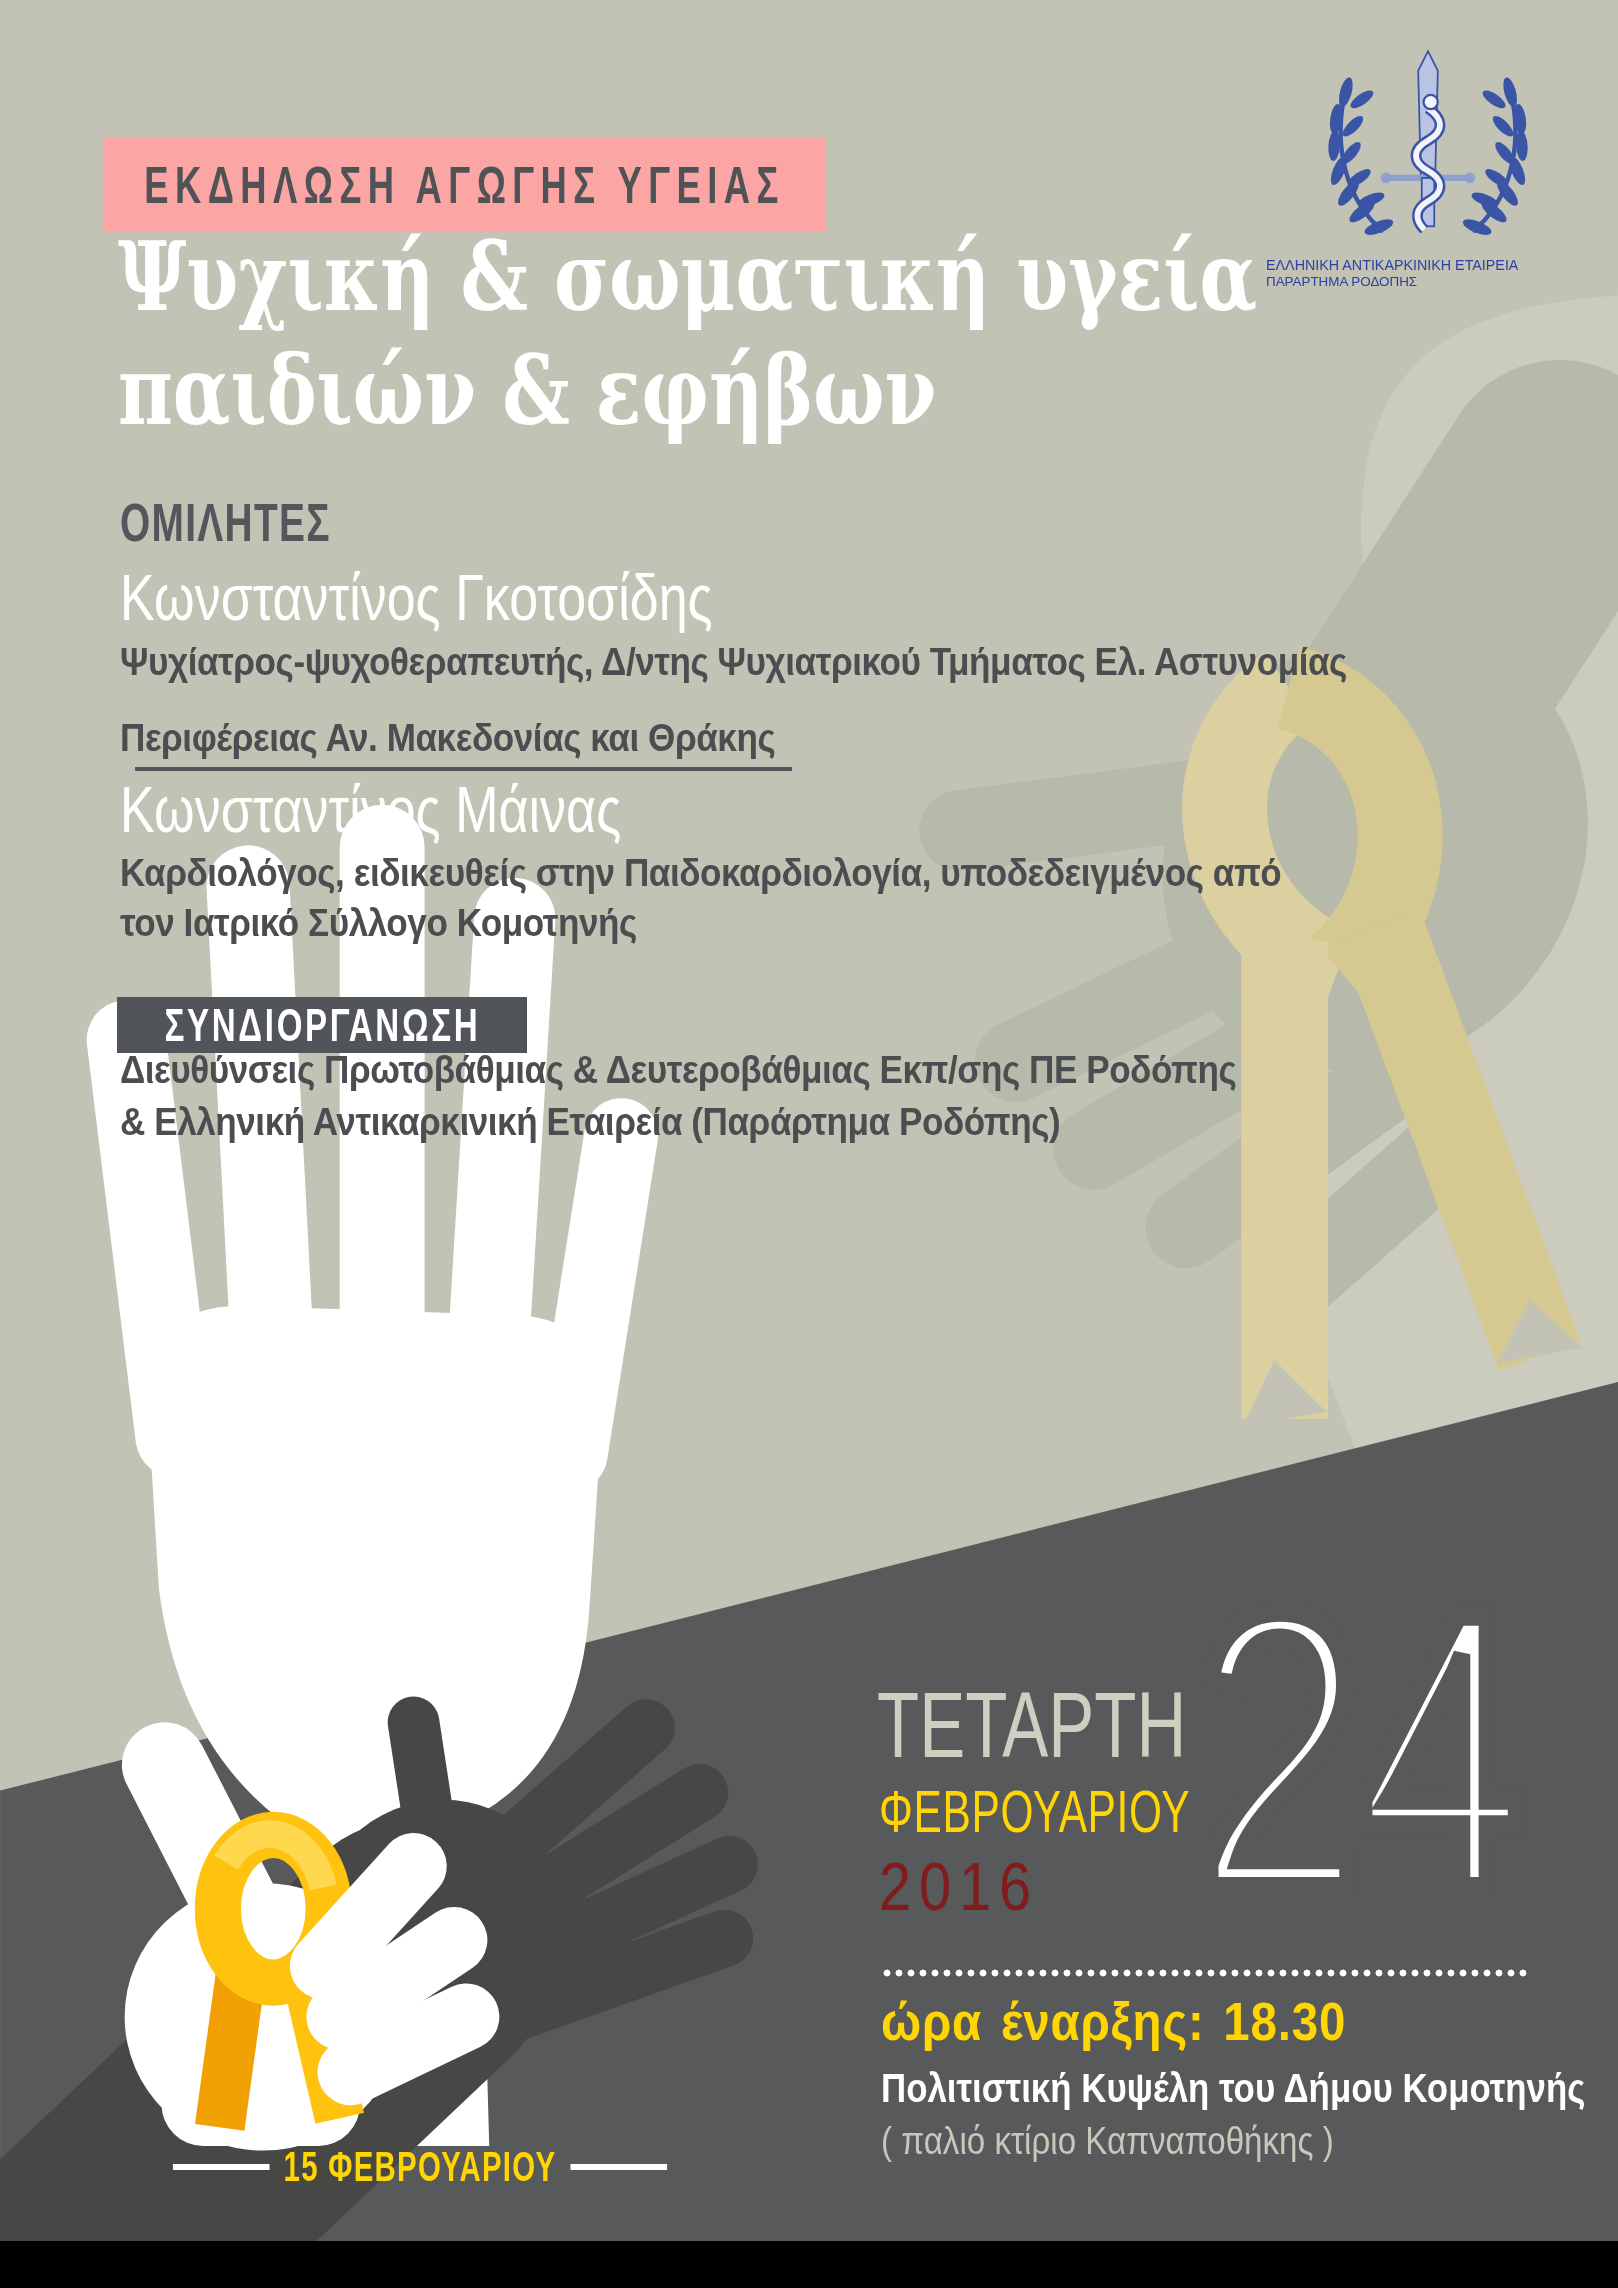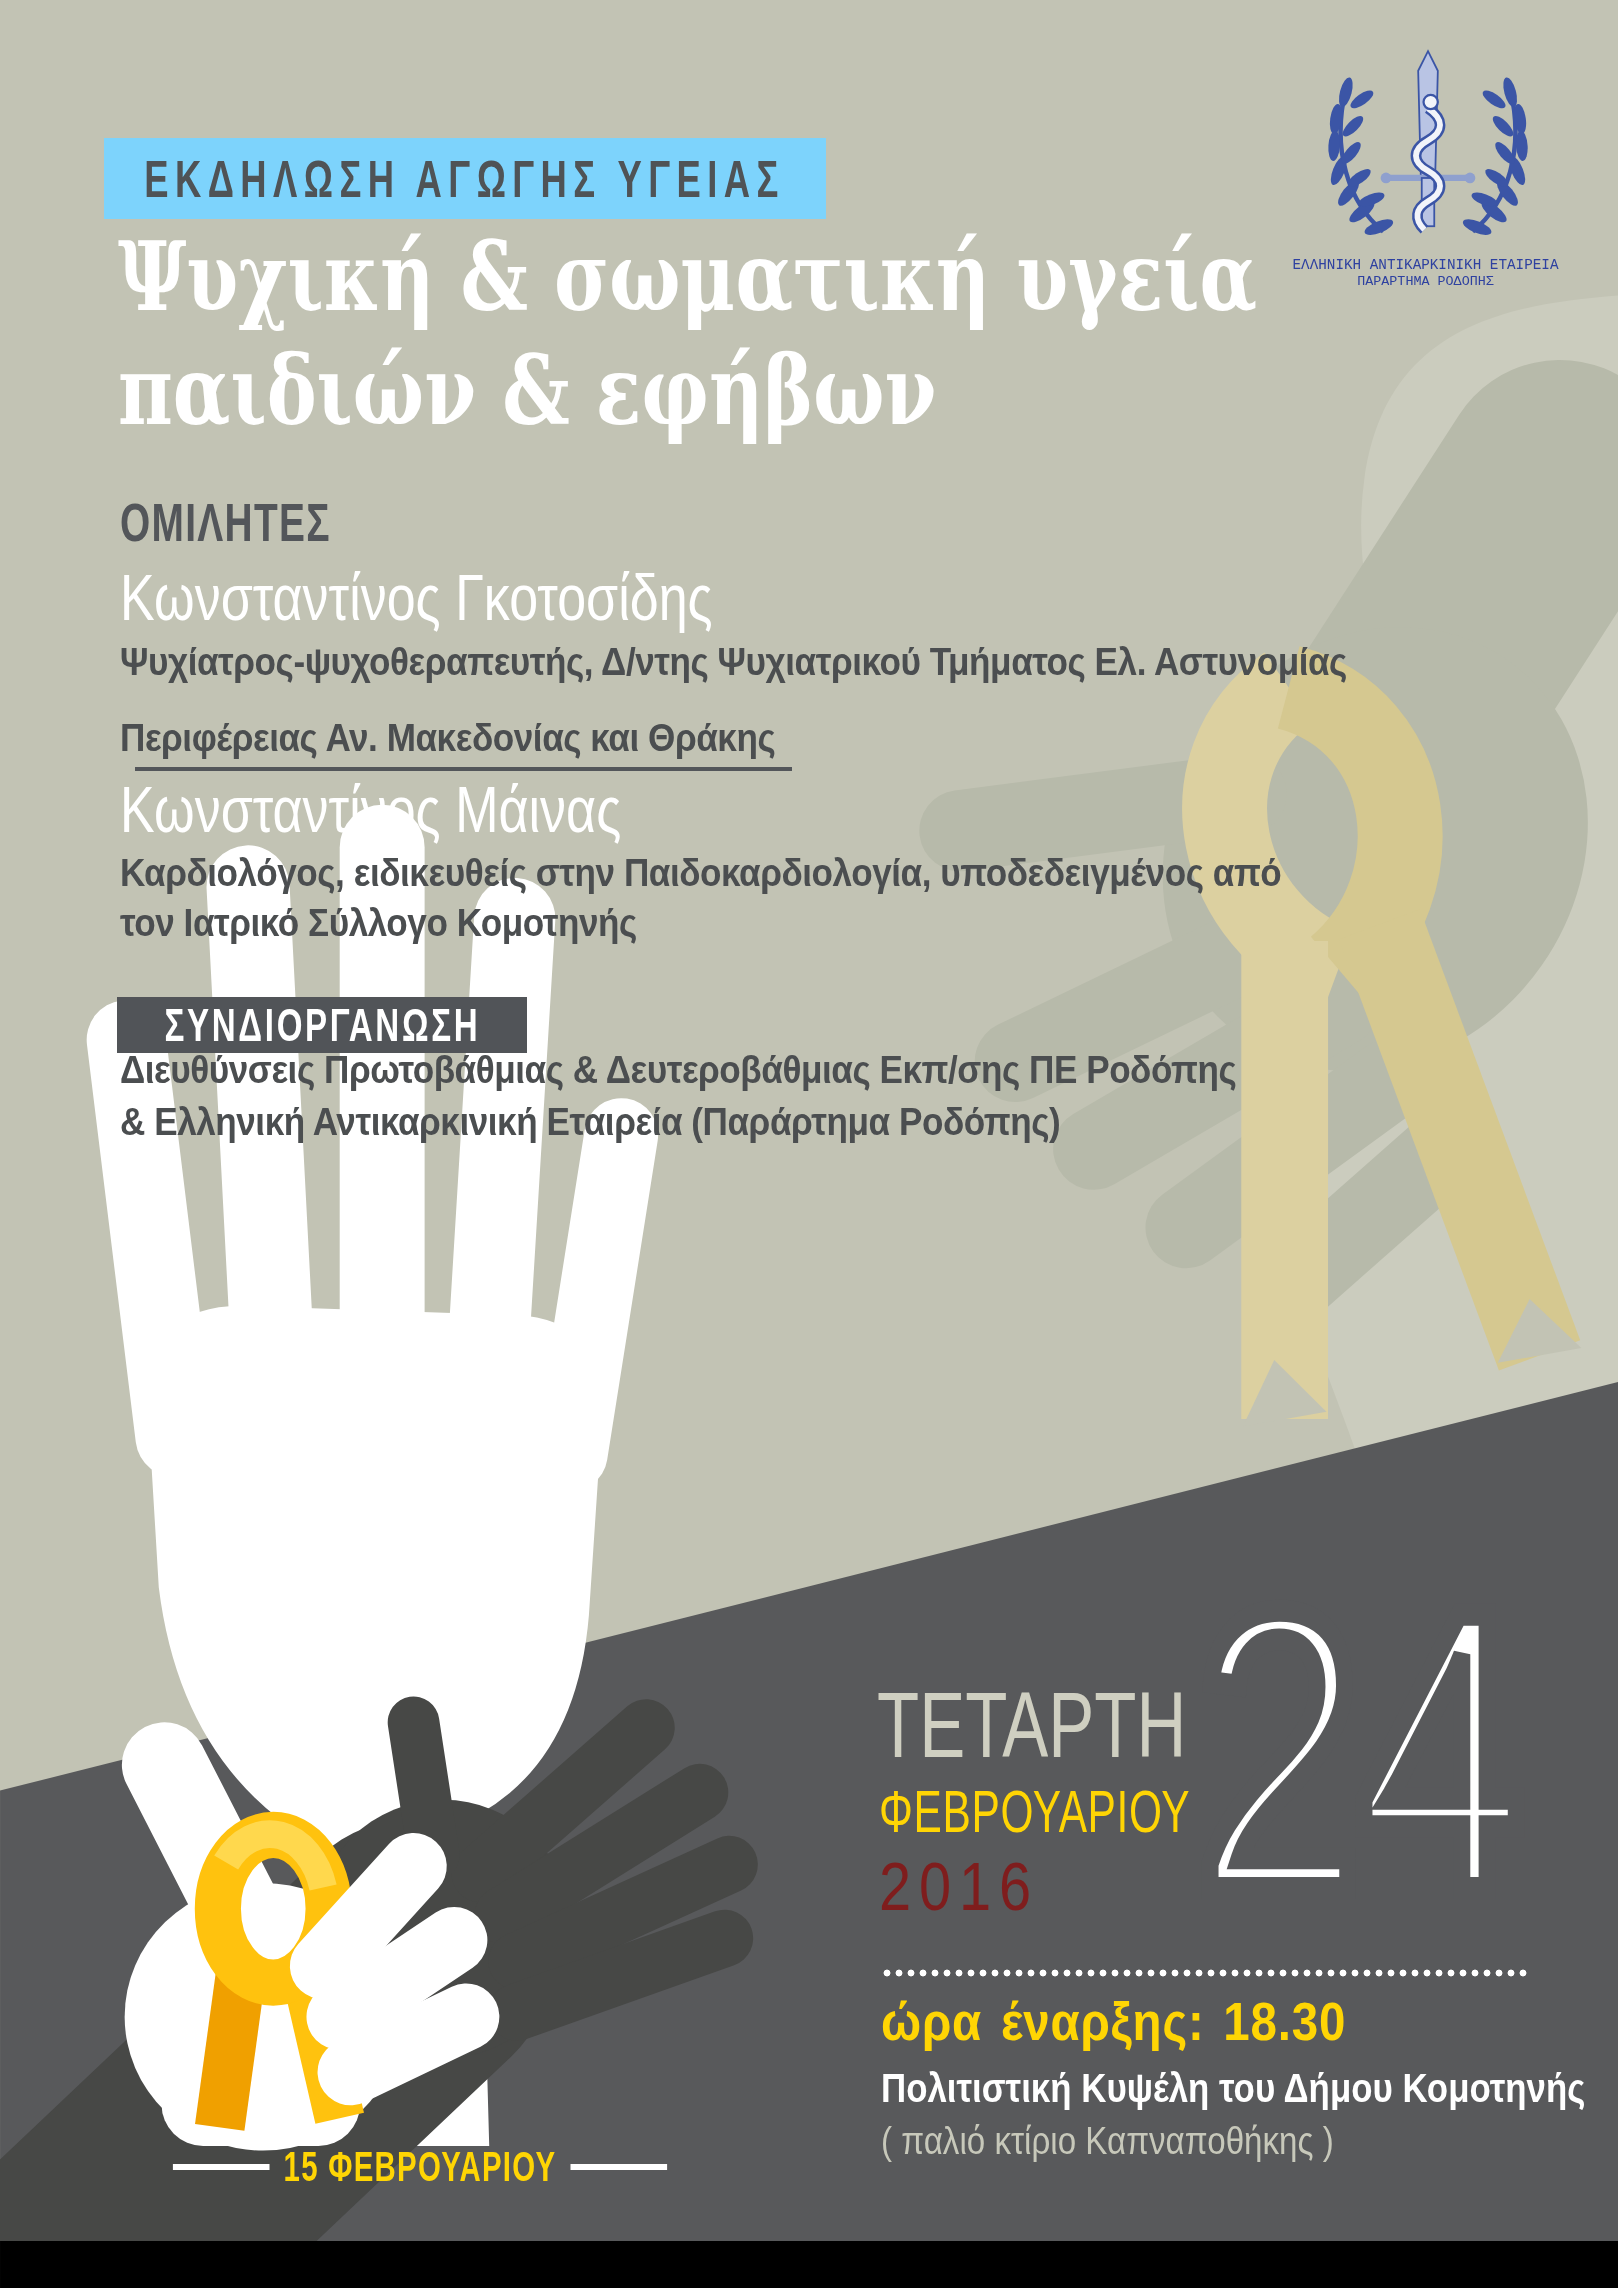--- a/index.html
+++ b/index.html
@@ -8,21 +8,21 @@
     background:#c2c3b4;font-family:"Liberation Sans",sans-serif;
   }
   .abs{position:absolute;}
   .nowrap{white-space:nowrap;}
   .cx{display:inline-block;transform-origin:left top;}
 
   
   .art{position:absolute;left:0;top:0;width:1619px;height:2289px;}
 
   
-  .banner{left:104px;top:138px;width:722px;height:81px;background:#7dd3fc;
+  .banner{left:104px;top:138px;width:722px;height:93px;background:#fca5a5;
     display:flex;align-items:center;justify-content:center;}
   .banner span{font-size:52px;font-weight:bold;color:#4f5356;letter-spacing:9.2px;
     transform:scaleX(.70);transform-origin:center;white-space:nowrap;}
 
   
   .title-line{left:118px;color:#ffffff;font-family:"DejaVu Serif",serif;font-size:96px;
     font-weight:bold;}
   .title1{top:220px;}
   .title2{top:334px;}
   .title-line span{transform:scaleX(.78);letter-spacing:0px;}
@@ -42,22 +42,22 @@
   .coorg-box{left:117px;top:997px;width:410px;height:56px;background:#515458;
     display:flex;align-items:center;justify-content:center;}
   .coorg-box span{color:#fff;font-size:46px;font-weight:bold;letter-spacing:3.7px;
     transform:scaleX(.72);transform-origin:center;white-space:nowrap;}
   .coorg-line{left:120px;color:#4b4e50;font-size:39px;font-weight:bold;}
   .coorg-line span{transform:scaleX(.90);letter-spacing:-0.5px;}
   .co1{top:1048px;} .co2{top:1100px;}
 
   
   .logo-emblem{left:1294px;top:44px;width:268px;height:209px;}
-  .logo-text{left:1266px;width:319px;text-align:center;color:#2e41a0;
-    font-family:Liberation Mono, monospace;}
+  .logo-text{left:1266px;width:319px;color:#2e41a0;
+    font-family:Liberation Sans, sans-serif;}
   .logo-l1{top:257px;font-size:14.3px;}
   .logo-l2{top:274px;font-size:13.4px;}
 
   
   .day-name{left:877px;top:1673px;color:#cfcfc1;font-size:92px;}
   .day-name span{transform:scaleX(.75);}
   .month{left:879px;top:1778px;color:#ffd504;font-size:59px;}
   .month span{transform:scaleX(.72);letter-spacing:0.9px;}
   .year{left:879px;top:1847px;color:#7f1d1d;font-size:68px;}
   .year span{transform:scaleX(.85);letter-spacing:9.2px;}

